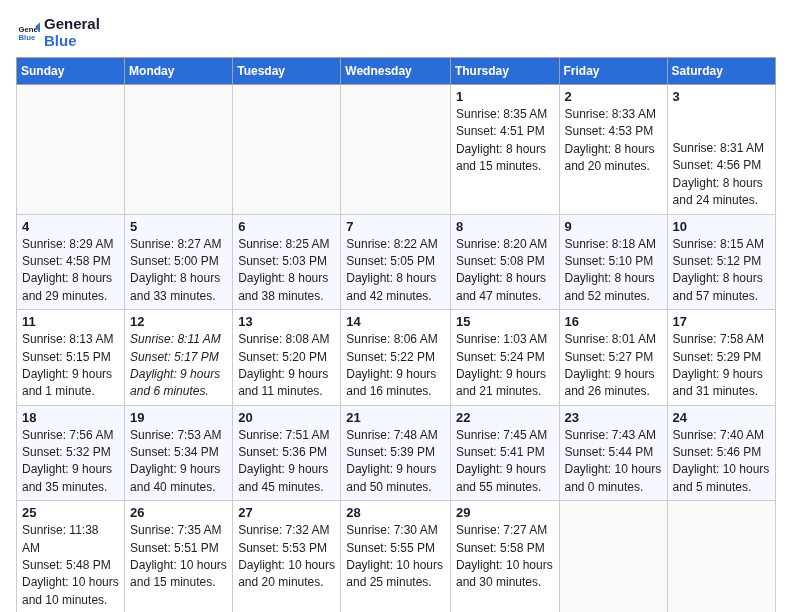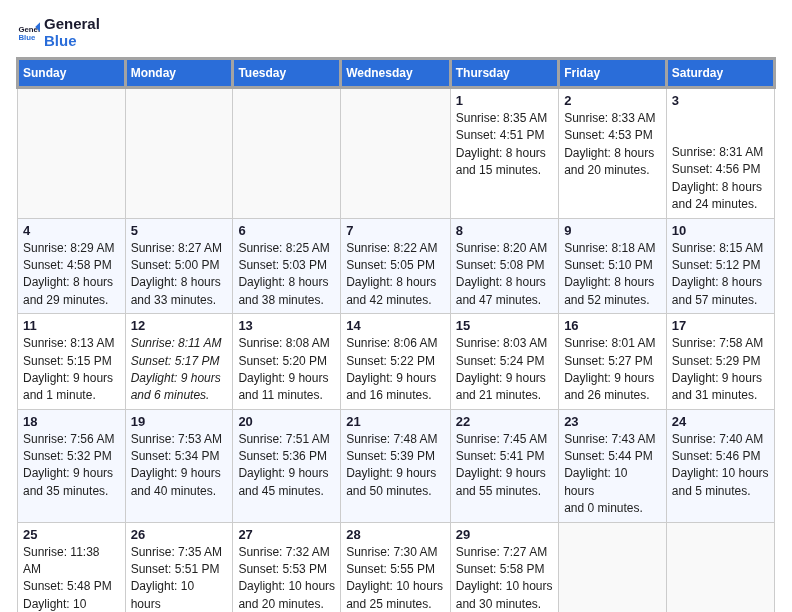--- a/index.html
+++ b/index.html
@@ -43,21 +43,21 @@
       border-collapse: collapse;
       font-size: 10.5px;
     }
     thead th {
       background: #2a6dd9;
       color: #fff;
       padding: 6px 4px;
       text-align: left;
       font-size: 12px;
       font-weight: bold;
-      border: 3px solid #a3a3a3;
+      border: 1px solid #a3a3a3;
     }
     tbody td {
       border: 1px solid #ccc;
       vertical-align: top;
       padding: 4px 5px;
       height: 80px;
       width: 113px;
     }
     .day-num {
       font-size: 13px;
@@ -220,21 +220,21 @@
         </td>
         <td>
           <span class="day-num">14</span>
           <div class="day-info" style="white-space: pre-line;">Sunrise: 8:06 AM
 Sunset: 5:22 PM
 Daylight: 9 hours
 and 16 minutes.</div>
         </td>
         <td>
           <span class="day-num">15</span>
-          <div class="day-info" style="white-space: pre-line;">Sunrise: 8:03 AM
+          <div class="day-info" style="white-space: pre-line;">Sunrise: 1:03 AM
 Sunset: 5:24 PM
 Daylight: 9 hours
 and 21 minutes.</div>
         </td>
         <td>
           <span class="day-num">16</span>
           <div class="day-info" style="white-space: pre-line;">Sunrise: 8:01 AM
 Sunset: 5:27 PM
 Daylight: 9 hours
 and 26 minutes.</div>

